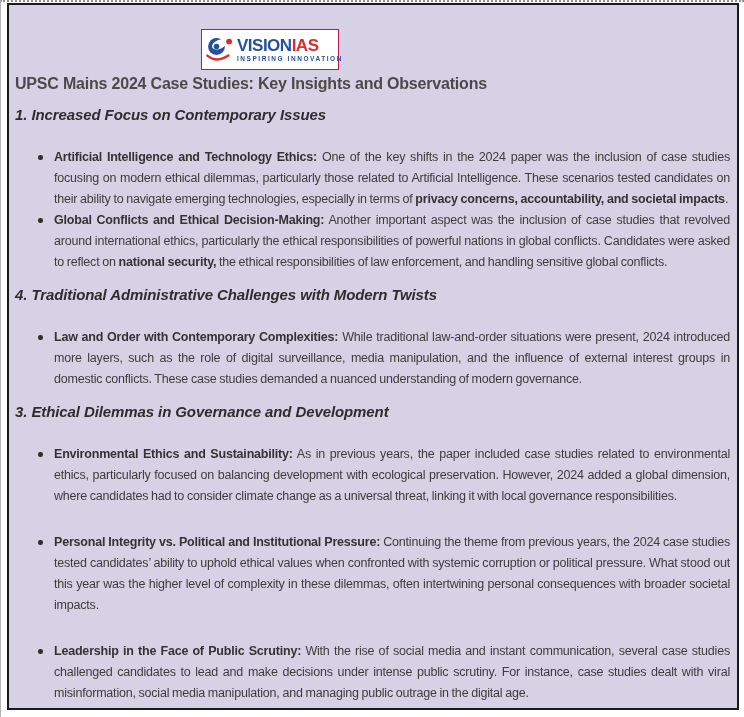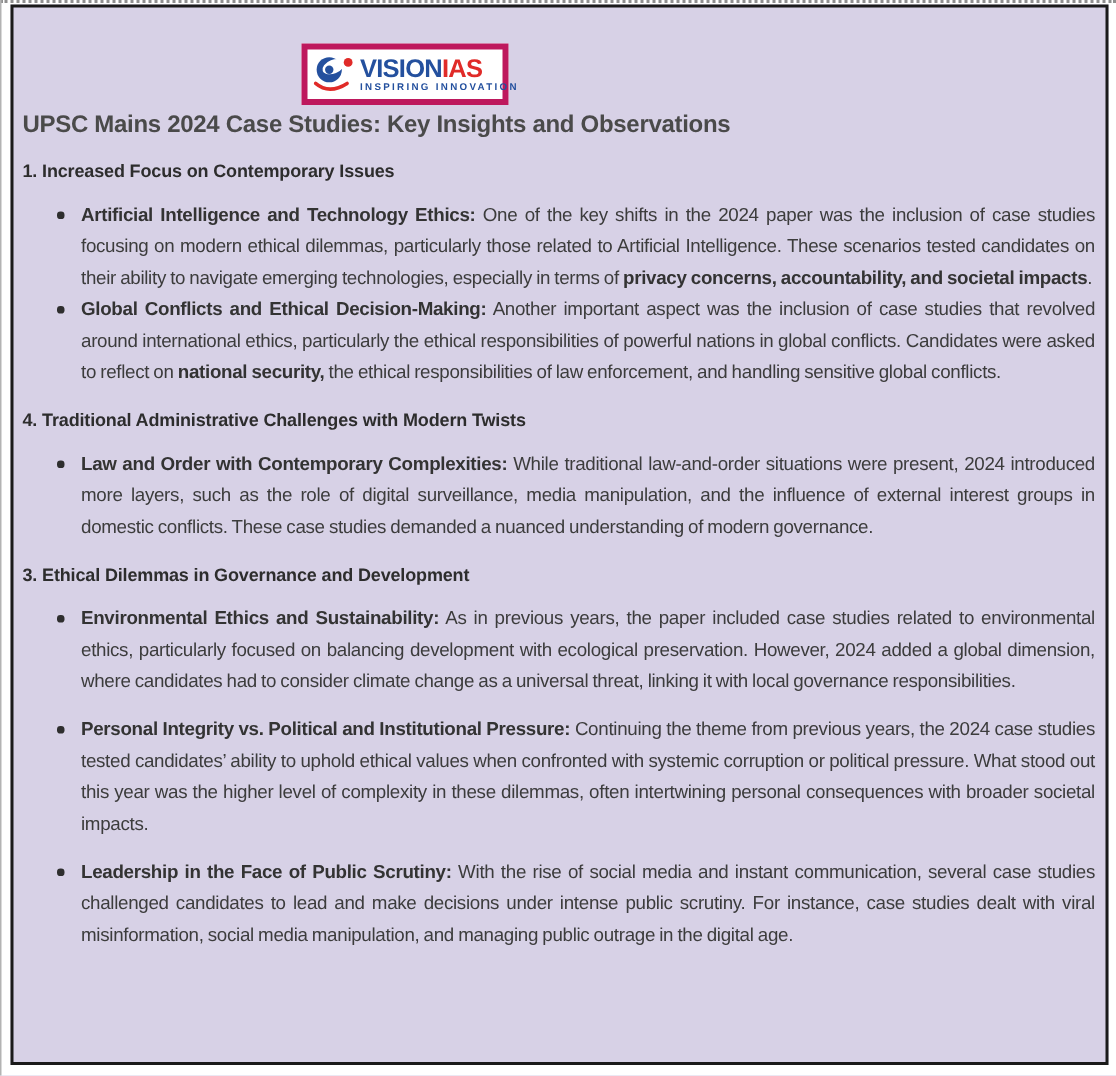--- a/index.html
+++ b/index.html
@@ -25,21 +25,21 @@
     background: #d7d1e6;
     border: 2px solid #1a1a1a;
     padding: 2px 7px 0 6px;
     overflow: hidden;
   }
   
   .logo-wrap { margin: 22px 0 0 186px; }
   .logo-box {
     width: 138px; height: 41px;
     background: #ffffff;
-    border: 4px solid #be185d;
+    border: 1px solid #be185d;
     display: flex; align-items: center;
     padding: 2px 5px 2px 4px;
     gap: 3px;
   }
   .logo-icon { width: 28px; height: 30px; flex: 0 0 auto; }
   .logo-text { display: flex; flex-direction: column; align-items: flex-start; }
   .logo-main {
     font-size: 17px; font-weight: bold; line-height: 17px;
     letter-spacing: -0.5px; white-space: nowrap;
   }
@@ -50,24 +50,24 @@
     letter-spacing: 1.55px; line-height: 8px; margin-top: 1px; white-space: nowrap;
   }
   
   .doc-title {
     margin-top: 4px;
     font-size: 16px; font-weight: bold; color: #4a4a4a;
     letter-spacing: -0.2px; line-height: 19px;
   }
   .sec-heading {
     margin-top: 14px;
-    font-size: 12px; font-weight: bold; color: #2d2d2d;
-    line-height: 15px; letter-spacing: -0.1px;
+    font-size: 15px; font-weight: bold; color: #2d2d2d;
+    line-height: 15px; letter-spacing: -0.1px; font-style: italic;
   }
-  ul.bullets { list-style: none; margin-top: 11px; }
+  ul.bullets { list-style: none; margin-top: 25px; }
   ul.bullets li {
     position: relative;
     padding-left: 39px;
     font-size: 12.5px; color: #3c3c3c;
     line-height: 21px;
     text-align: justify;
     letter-spacing: -0.2px; word-spacing: -0.5px;
   }
   ul.bullets li .dot {
     position: absolute; left: 23px; top: 8px;

